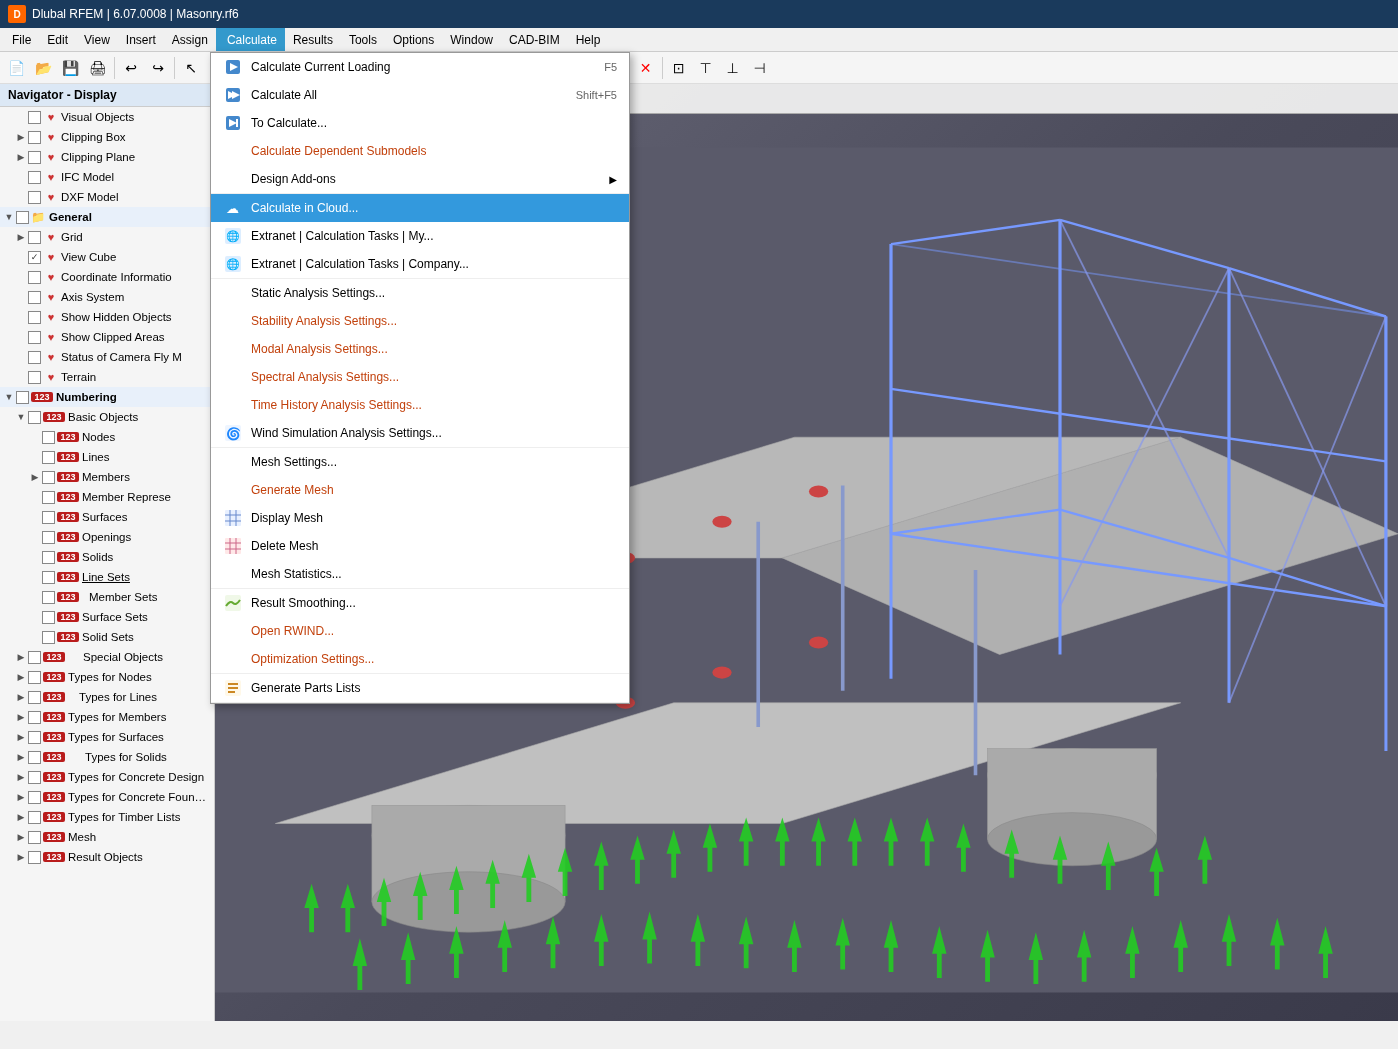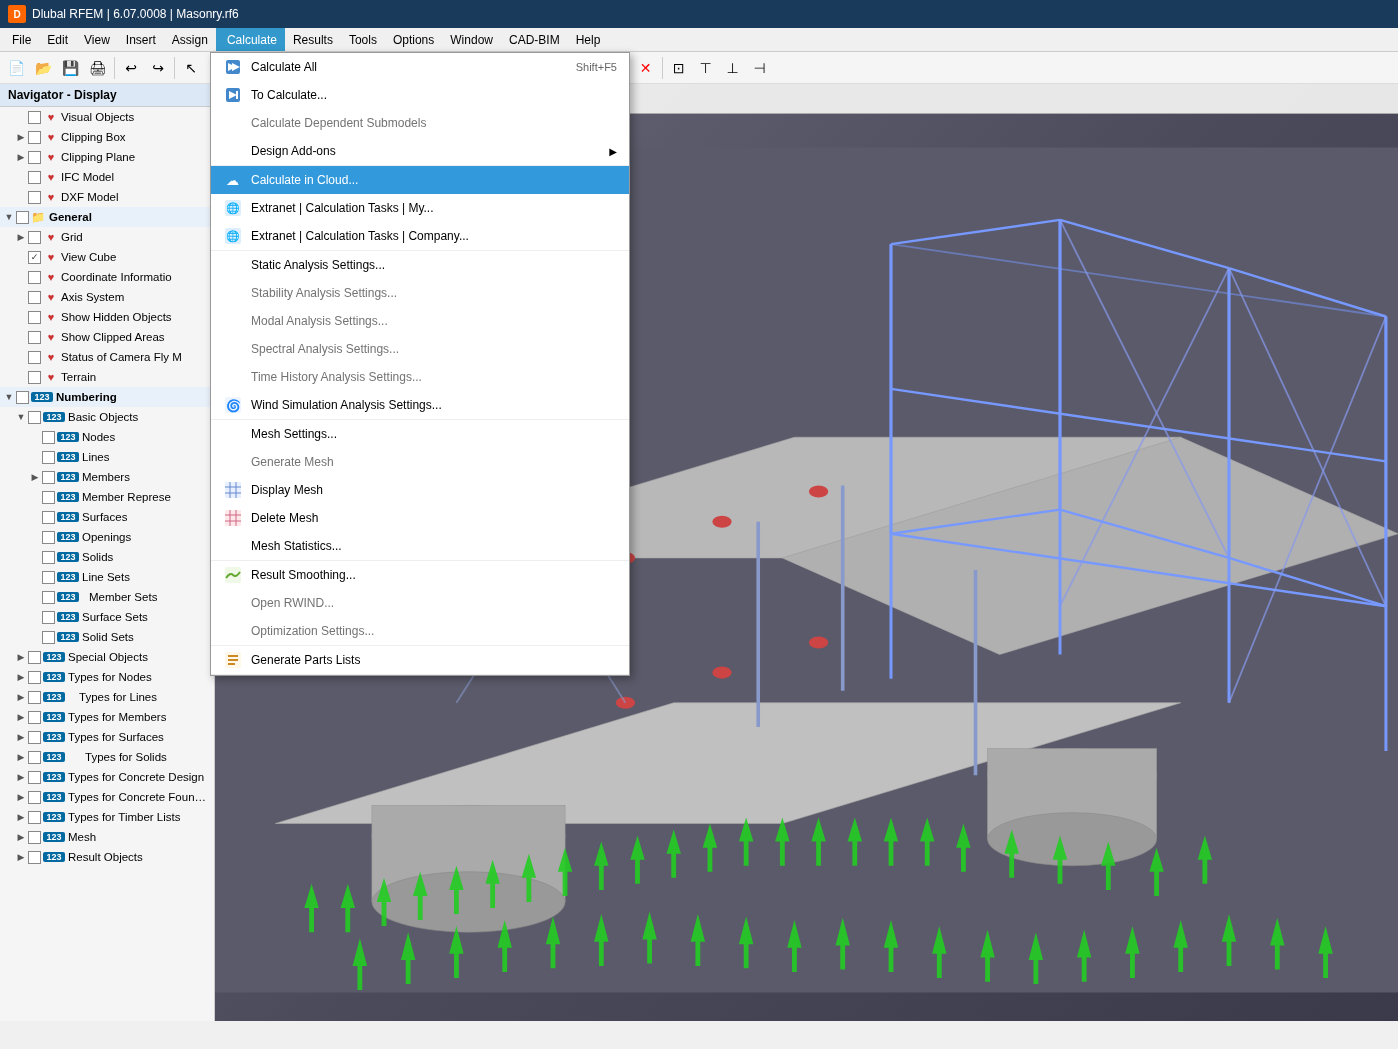--- a/index.html
+++ b/index.html
@@ -30,38 +30,38 @@
     .nav-item .checkbox { width: 13px; height: 13px; border: 1px solid #888; background: white; flex-shrink: 0; display: flex; align-items: center; justify-content: center; margin-right: 2px; }
     .nav-item .checkbox.checked { background: white; }
     .nav-item .checkbox.checked::after { content: '✓'; font-size: 9px; color: #333; }
     .nav-item .icon { width: 16px; height: 16px; margin-right: 2px; flex-shrink: 0; display: flex; align-items: center; justify-content: center; }
     .nav-item .label { font-size: 11.5px; white-space: nowrap; overflow: hidden; text-overflow: ellipsis; }
     .indent-1 { padding-left: 14px; }
     .indent-2 { padding-left: 28px; }
     
     
     .heart-icon { color: #cc3333; font-size: 11px; }
-    .badge-123 { background: #0369a1; color: white; font-size: 9px; font-weight: bold; padding: 0 3px; border-radius: 2px; min-width: 22px; text-align: center; }
+    .badge-123 { background: #b91c1c; color: white; font-size: 9px; font-weight: bold; padding: 0 3px; border-radius: 2px; min-width: 22px; text-align: center; }
     
     
     #right-panel { flex: 1; background: #2a2a35; position: relative; overflow: hidden; }
     
     
     #viewport { width: 100%; height: 100%; position: relative; background: linear-gradient(135deg, #6a6a7a 0%, #4a4a5a 50%, #3a3a4a 100%); }
     
     
     #viewport-toolbar { position: absolute; top: 0; left: 0; right: 0; height: 30px; background: rgba(240,240,240,0.95); border-bottom: 1px solid #aaa; display: flex; align-items: center; padding: 0 4px; gap: 2px; z-index: 10; }
     
     
     #dropdown-overlay { position: fixed; top: 0; left: 0; width: 100%; height: 100%; z-index: 100; }
     #calculate-menu { position: absolute; top: 52px; left: 210px; width: 420px; background: white; border: 1px solid #999; box-shadow: 3px 3px 8px rgba(0,0,0,0.3); z-index: 200; }
     .menu-section { border-bottom: 1px solid #eee; }
     .dropdown-item { display: flex; align-items: center; padding: 4px 12px; cursor: pointer; font-size: 12px; min-height: 24px; }
     .dropdown-item.highlighted { background: #3399dd; color: white; }
-    .dropdown-item.disabled { color: #737373; cursor: default; }
+    .dropdown-item.disabled { color: #c2410c; cursor: default; }
     .dropdown-item .item-icon { width: 20px; height: 20px; margin-right: 8px; flex-shrink: 0; display: flex; align-items: center; justify-content: center; }
     .dropdown-item .shortcut { margin-left: auto; color: #666; font-size: 11px; }
     .dropdown-item .arrow { margin-left: auto; font-size: 10px; }
     
     
     .lc-selector { display: flex; align-items: center; gap: 2px; margin-left: 4px; }
     .lc-dropdown { border: 1px solid #aaa; background: #5a9a3a; color: white; font-size: 11px; padding: 1px 4px; height: 22px; border-radius: 2px; min-width: 140px; }
     
     
     #left-panel::-webkit-scrollbar { width: 8px; }
@@ -302,21 +302,21 @@
     <div class="nav-item indent-2">
       <div class="expand-arrow"></div>
       <div class="checkbox"></div>
       <span class="badge-123">123</span>
       <span class="label" style="margin-left:3px;">Solids</span>
     </div>
     <div class="nav-item indent-2">
       <div class="expand-arrow"></div>
       <div class="checkbox"></div>
       <span class="badge-123">123</span>
-      <span class="label" style="margin-left:3px;">Line Sets</span>
+      <span class="label" style="margin-left:3px;text-decoration:underline;">Line Sets</span>
     </div>
     <div class="nav-item indent-2">
       <div class="expand-arrow"></div>
       <div class="checkbox"></div>
       <span class="badge-123">123</span>
       <span class="label" style="margin-left:3px;padding-left:7px;">Member Sets</span>
     </div>
     <div class="nav-item indent-2">
       <div class="expand-arrow"></div>
       <div class="checkbox"></div>
@@ -327,21 +327,21 @@
       <div class="expand-arrow"></div>
       <div class="checkbox"></div>
       <span class="badge-123">123</span>
       <span class="label" style="margin-left:3px;">Solid Sets</span>
     </div>
 
     <div class="nav-item indent-1">
       <div class="expand-arrow">▶</div>
       <div class="checkbox"></div>
       <span class="badge-123">123</span>
-      <span class="label" style="margin-left:3px;">Special Objects</span>
+      <span class="label" style="margin-left:18px;">Special Objects</span>
     </div>
     <div class="nav-item indent-1">
       <div class="expand-arrow">▶</div>
       <div class="checkbox"></div>
       <span class="badge-123">123</span>
       <span class="label" style="margin-left:3px;">Types for Nodes</span>
     </div>
     <div class="nav-item indent-1">
       <div class="expand-arrow">▶</div>
       <div class="checkbox"></div>
@@ -533,20 +533,30 @@
 </div>
 
 <div id="dropdown-overlay">
   <div id="calculate-menu">
 
     <div class="menu-section">
       <div class="dropdown-item">
         <div class="item-icon">
           <svg width="18" height="18" viewBox="0 0 18 18">
               <rect x="2" y="2" width="14" height="14" rx="2" fill="#4488cc"></rect>
+              <polygon points="6,5 14,9 6,13" fill="white"></polygon>
+            </svg>
+        </div>
+        <span>Calculate Current Loading</span>
+        <span class="shortcut">F5</span>
+      </div>
+      <div class="dropdown-item">
+        <div class="item-icon">
+          <svg width="18" height="18" viewBox="0 0 18 18">
+              <rect x="2" y="2" width="14" height="14" rx="2" fill="#4488cc"></rect>
               <polygon points="4,5 12,9 4,13" fill="white"></polygon>
               <polygon points="8,5 16,9 8,13" fill="white"></polygon>
             </svg>
         </div>
         <span>Calculate All</span>
         <span class="shortcut">Shift+F5</span>
       </div>
       <div class="dropdown-item">
         <div class="item-icon">
           <svg width="18" height="18" viewBox="0 0 18 18">

